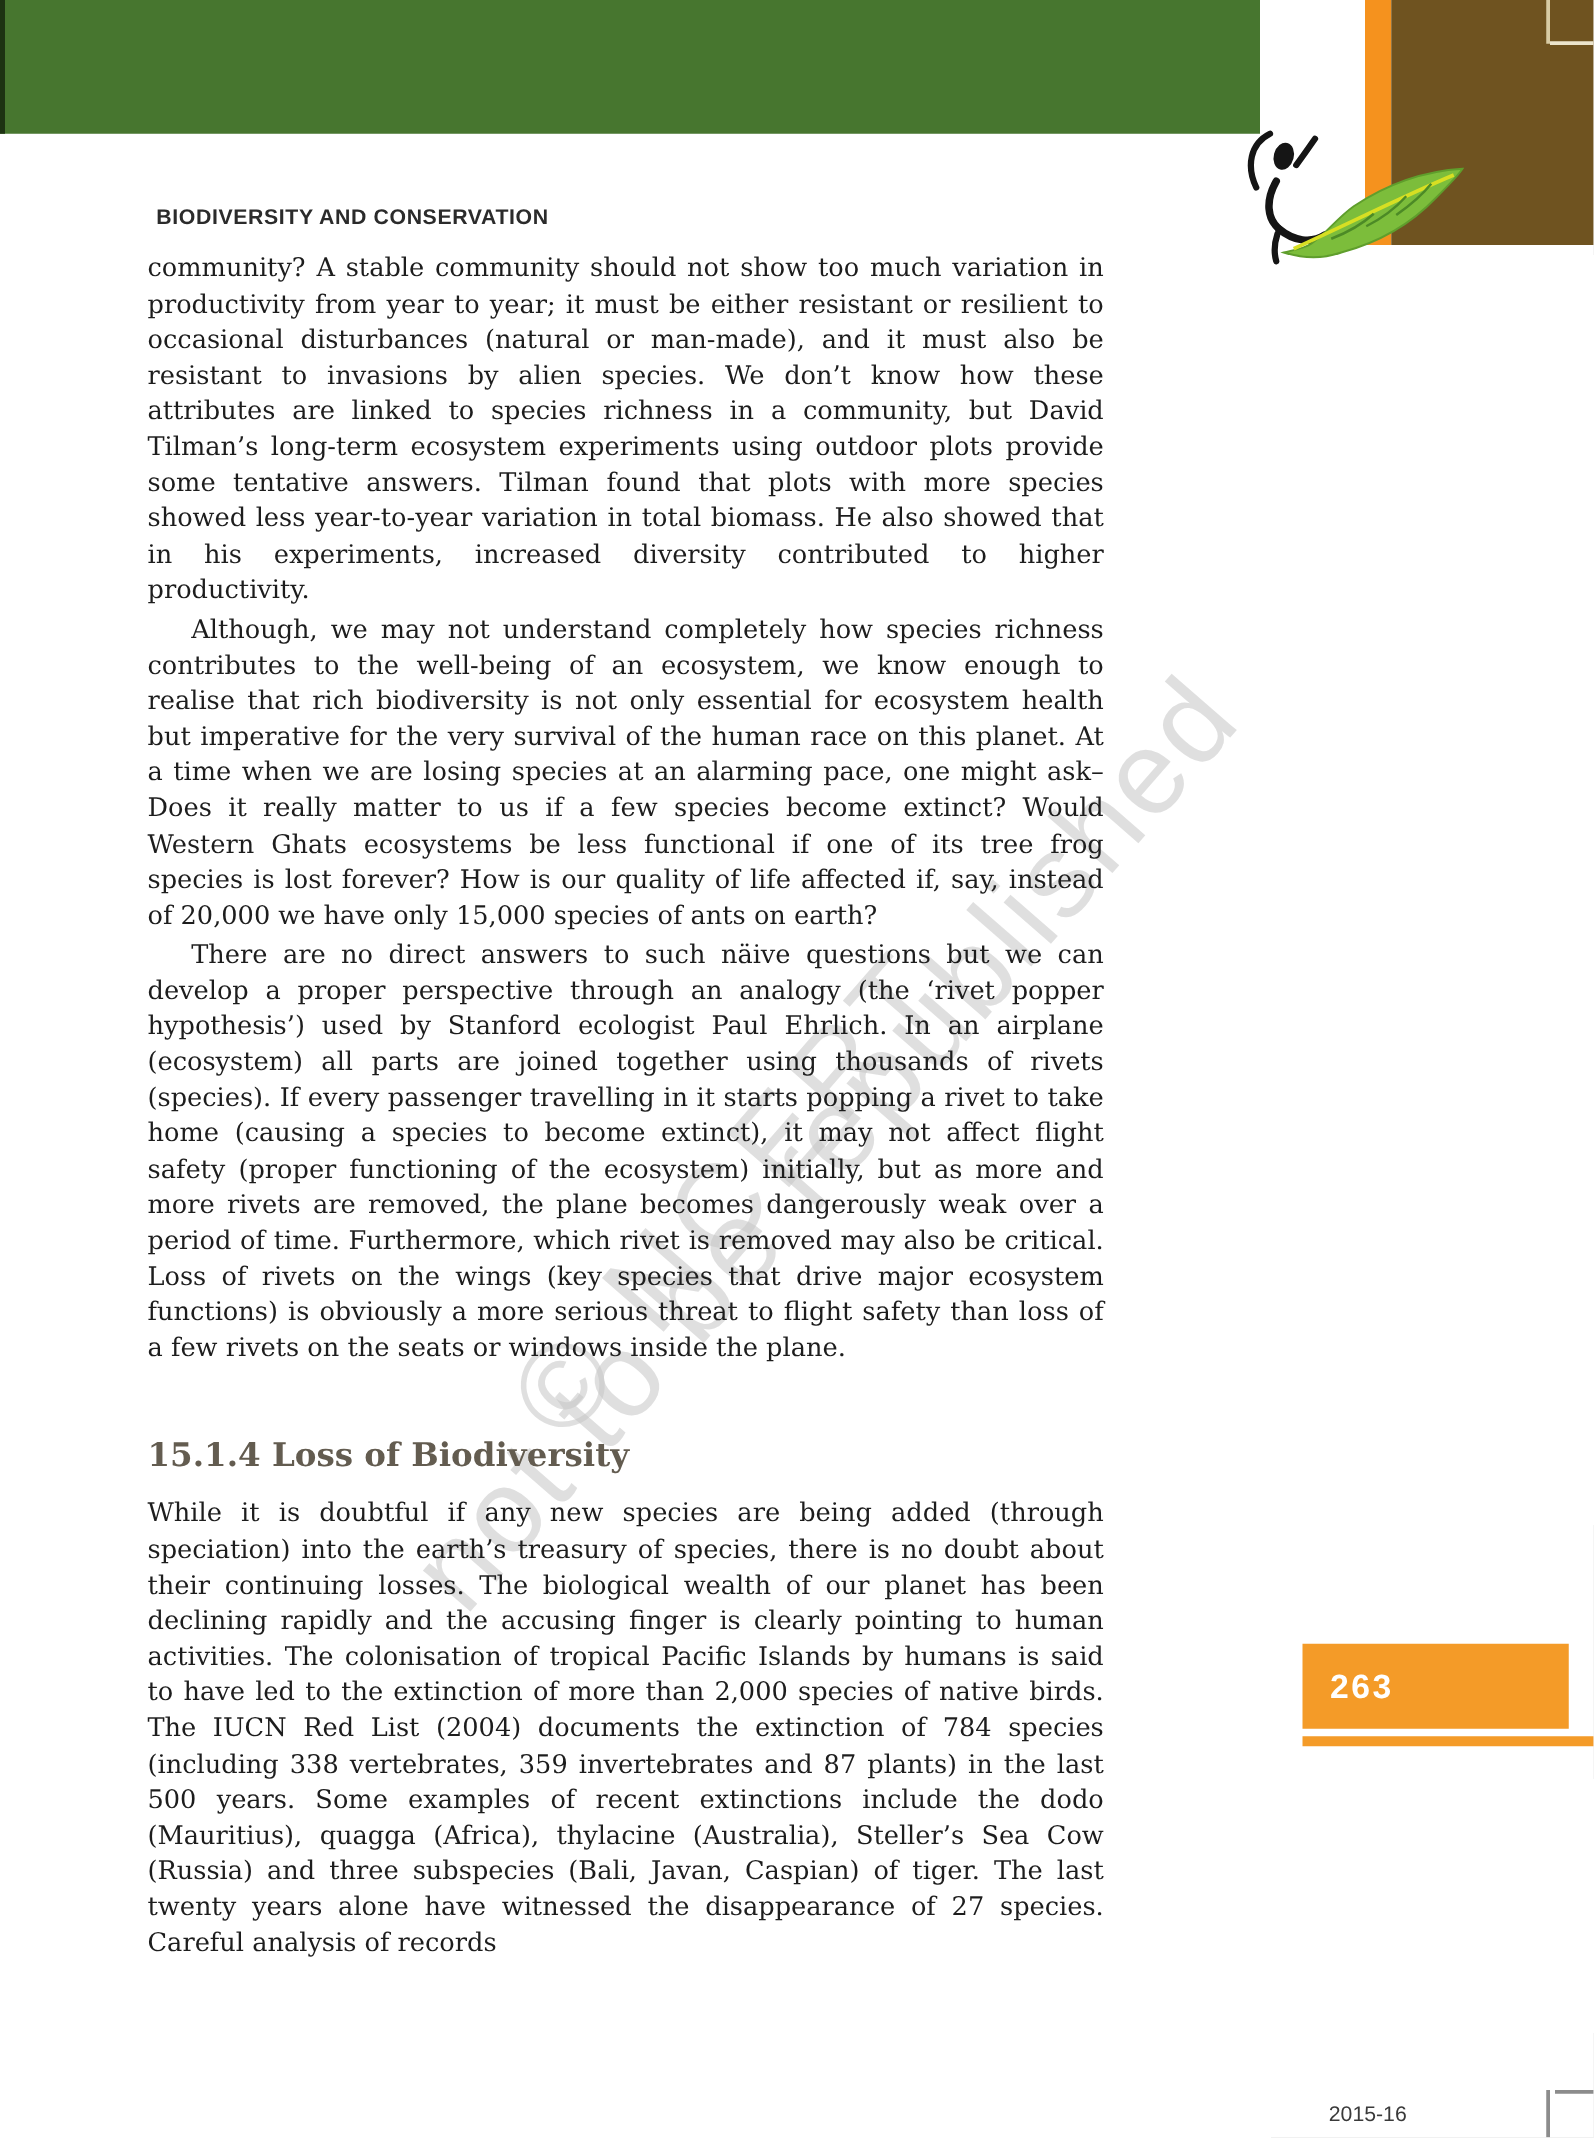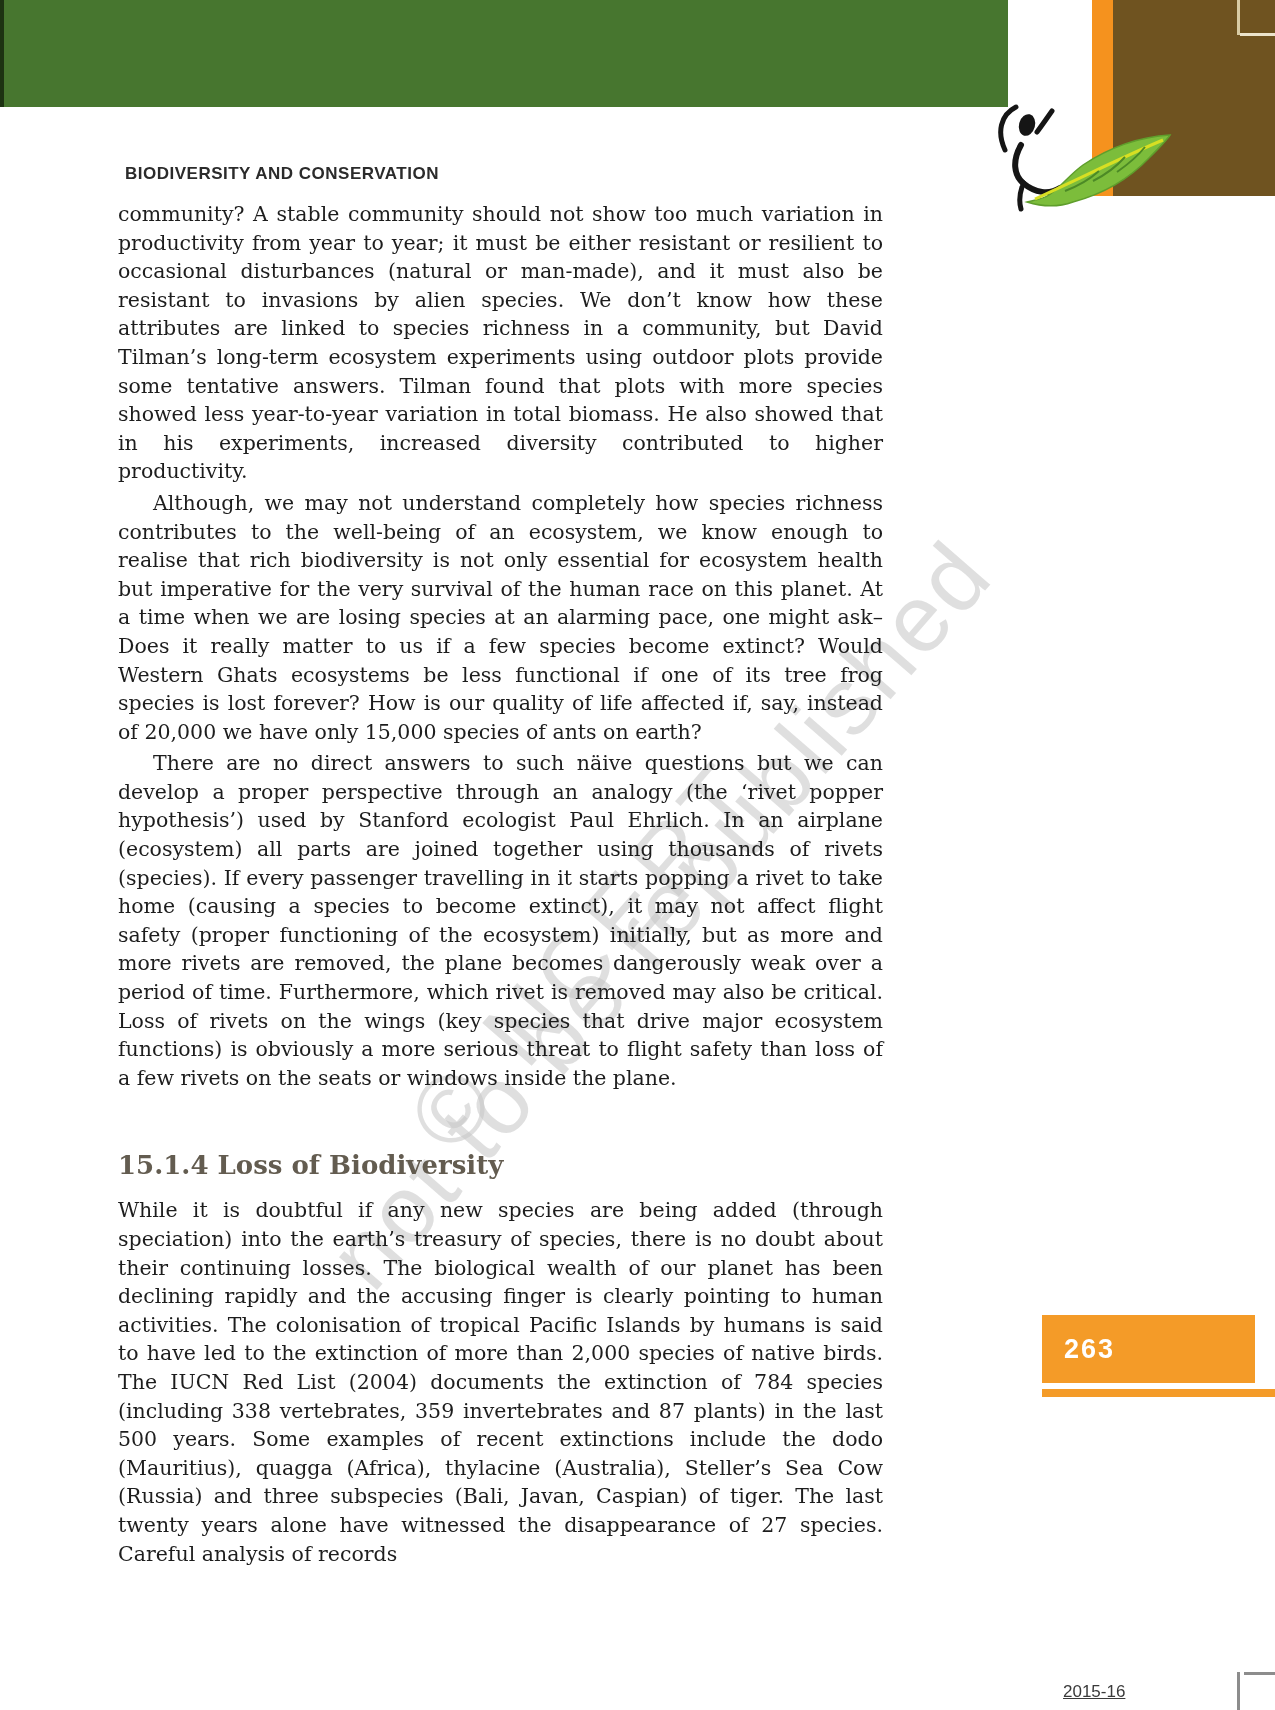--- a/index.html
+++ b/index.html
@@ -57,21 +57,21 @@
     position:absolute; left:1042px; top:1315px; width:213px; height:68px;
     color:#ffffff; font-family:"Liberation Sans", sans-serif;
     font-weight:bold; font-size:27px; letter-spacing:2px;
     line-height:68px; padding-left:22px;
   }
   .pagenum-strip { position:absolute; left:1042px; top:1389px; width:233px; height:8px; }
 
   
   .footer-year {
     position:absolute; left:1063px; top:1682px;
-    font-family:"Liberation Sans", sans-serif; font-size:17px; color:#3a3a3a;text-decoration:underline;
+    font-family:"Liberation Sans", sans-serif; font-size:17px; color:#3a3a3a;
   }
 </style>
 </head>
 <body>
 
 <div class="page">
 
   <div class="green-bar" style="background:#47762f;"></div>
   <div class="green-edge"></div>
   <div class="orange-strip" style="background:#f5921e;"></div>

